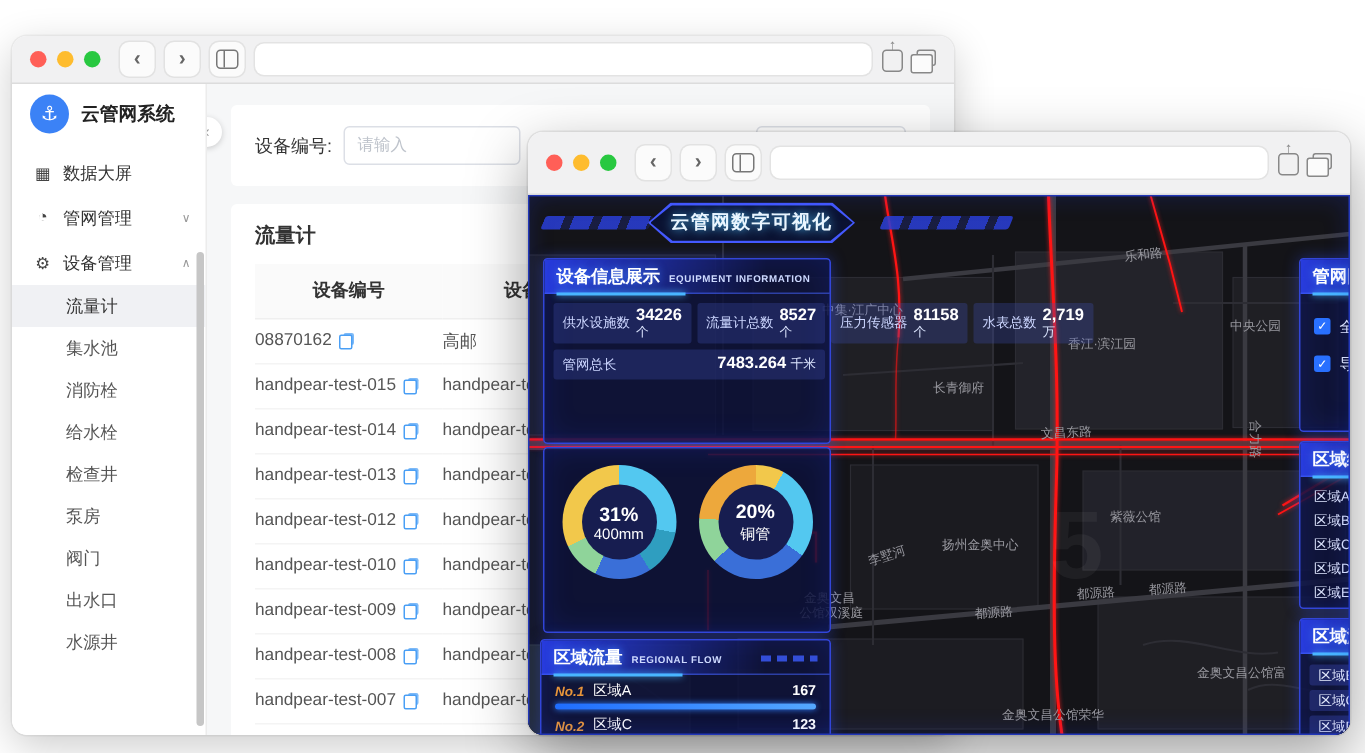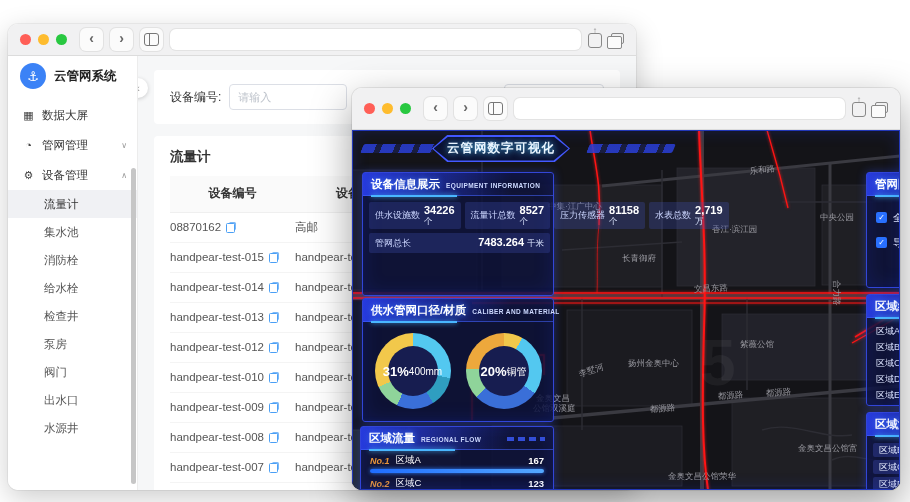--- a/index.html
+++ b/index.html
@@ -134,21 +134,21 @@
   .stat.wide { grid-column:1 / 3; min-height:20px; }
   .stat-label { font-size:9px; color:#ccd6ff; white-space:nowrap; }
   .stat-val { font-size:11px; font-weight:bold; color:#fff; line-height:1.05; text-align:left; }
   .stat-unit { display:block; font-size:8.5px; font-weight:normal; color:#dde6ff; }
   .stat.wide .stat-unit { display:inline; margin-left:3px; }
 
   #caliber-panel { left:10px; top:168px; width:192px; height:124px; }
   .donut-row { display:flex; justify-content:space-around; align-items:center; padding:11px 4px; }
   .donut { width:76px; height:76px; border-radius:50%; position:relative; }
   .donut-hole { position:absolute; inset:13px; border-radius:50%; background:#171d50;
-    display:flex; flex-direction:row; align-items:center; justify-content:center; }
+    display:flex; flex-direction:column; align-items:center; justify-content:center; }
   .d-pct { font-size:13px; font-weight:bold; color:#fff; }
   .d-lbl { font-size:10px; color:#fff; margin-top:1px; }
 
   #flow-panel { left:8px; top:296px; width:194px; height:70px; }
   .flow-rows { padding:3px 9px; }
   .flow-line { display:flex; align-items:center; gap:6px; height:15px; }
   .flow-rank { font-size:9px; font-weight:bold; color:#e8953a; font-style:italic; }
   .flow-name { font-size:9.5px; color:#fff; }
   .flow-val { margin-left:auto; font-size:9.5px; font-weight:bold; color:#fff; }
   .flow-track { height:4px; background:rgba(40,60,140,.5); border-radius:2px; margin:1px 0 3px; }
@@ -450,24 +450,20 @@
             <span class="stat-val">2,719<span class="stat-unit">万</span></span>
           </div>
           <div class="stat wide">
             <span class="stat-label">管网总长</span>
             <span class="stat-val">7483.264<span class="stat-unit">千米</span></span>
           </div>
         </div>
     </div>
 
     <div class="panel" id="caliber-panel">
-      <div class="panel-title">
-        <span class="pt-cn">供水管网口径/材质</span>
-        <span class="pt-en">CALIBER AND MATERIAL</span>
-      </div>
       <div class="donut-row" id="donut-row">
           <div class="donut" style="background: conic-gradient(rgb(83, 200, 240) 0%, rgb(83, 200, 240) 28%, rgb(47, 158, 192) 28%, rgb(47, 158, 192) 41%, rgb(58, 111, 216) 41%, rgb(58, 111, 216) 57%, rgb(143, 212, 154) 57%, rgb(143, 212, 154) 68%, rgb(242, 200, 75) 68%, rgb(242, 200, 75) 100%);">
             <div class="donut-hole">
               <div class="d-pct">31%</div>
               <div class="d-lbl">400mm</div>
             </div>
           </div>
           <div class="donut" style="background: conic-gradient(rgb(242, 200, 75) 0%, rgb(242, 200, 75) 8%, rgb(83, 200, 240) 8%, rgb(83, 200, 240) 35%, rgb(58, 111, 216) 35%, rgb(58, 111, 216) 63%, rgb(143, 212, 154) 63%, rgb(143, 212, 154) 76%, rgb(237, 168, 60) 76%, rgb(237, 168, 60) 100%); text-align: right;">
             <div class="donut-hole">
               <div class="d-pct">20%</div>

